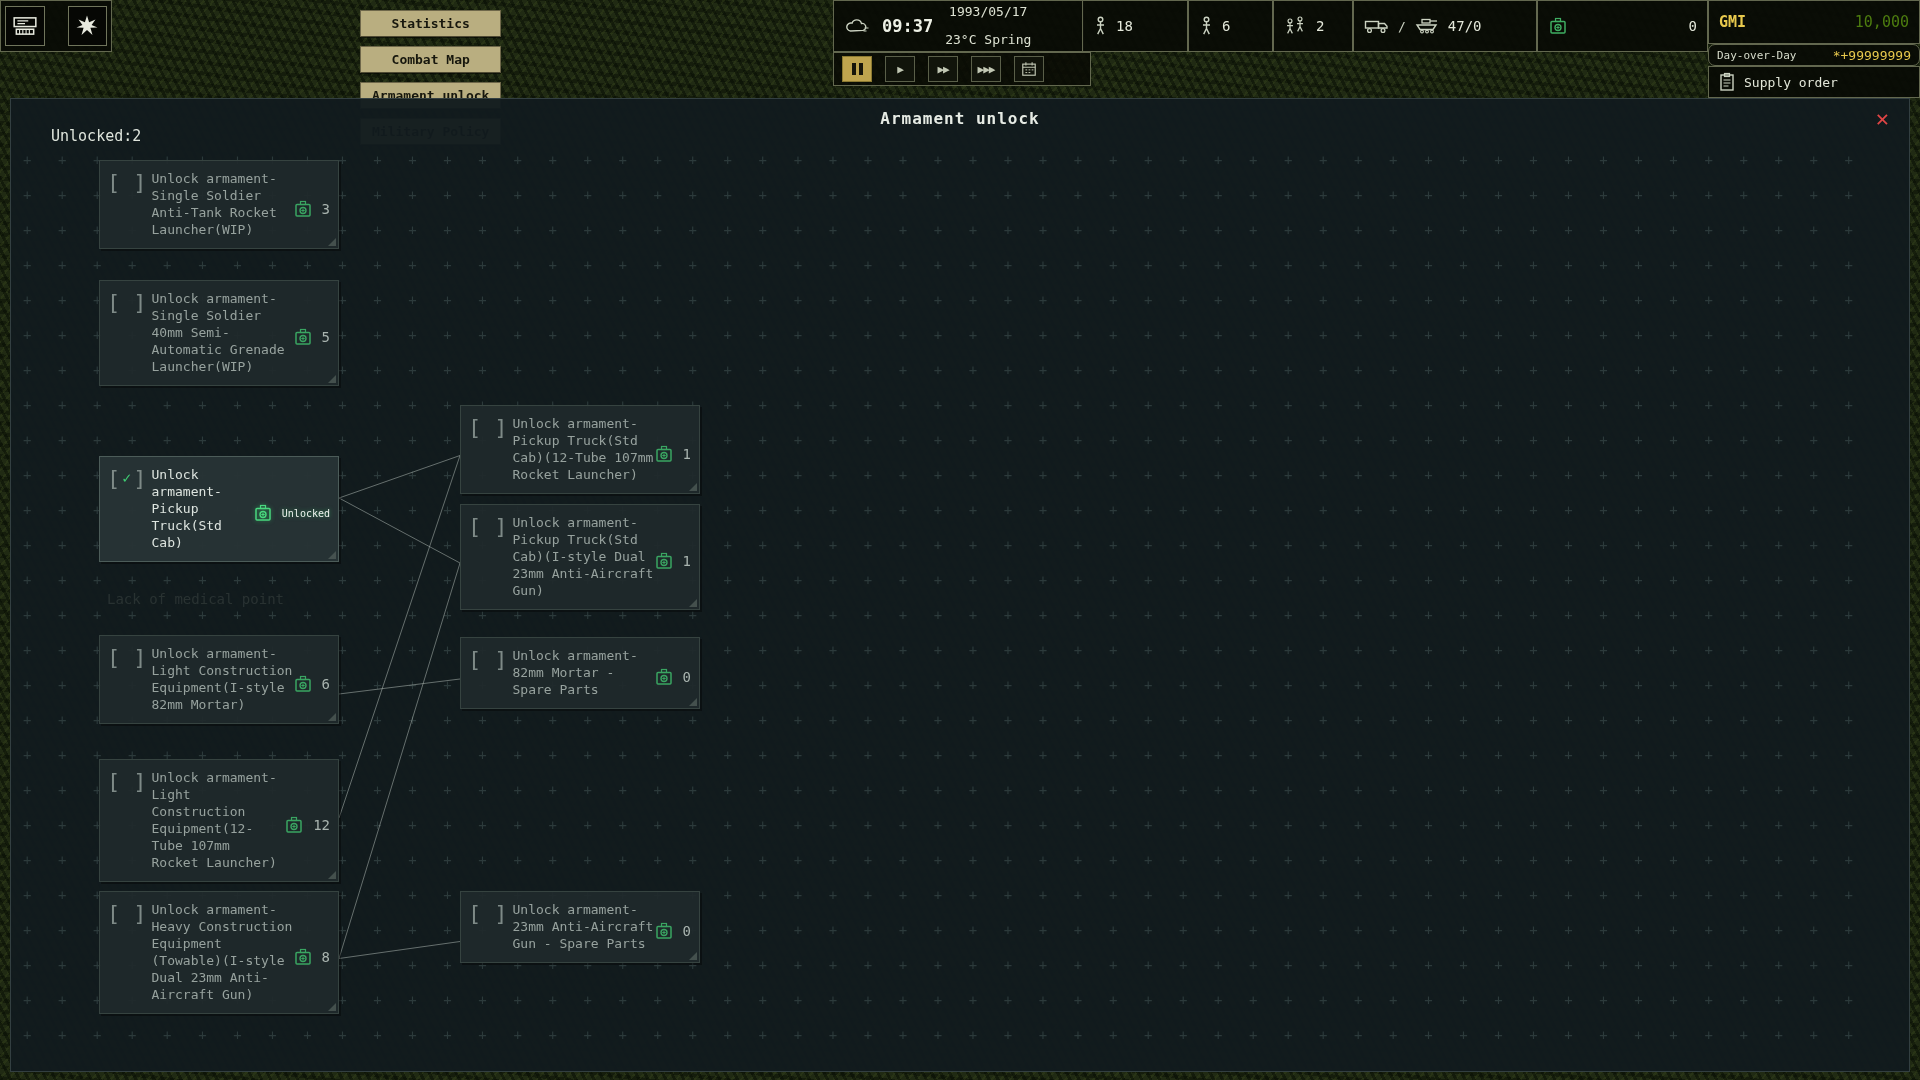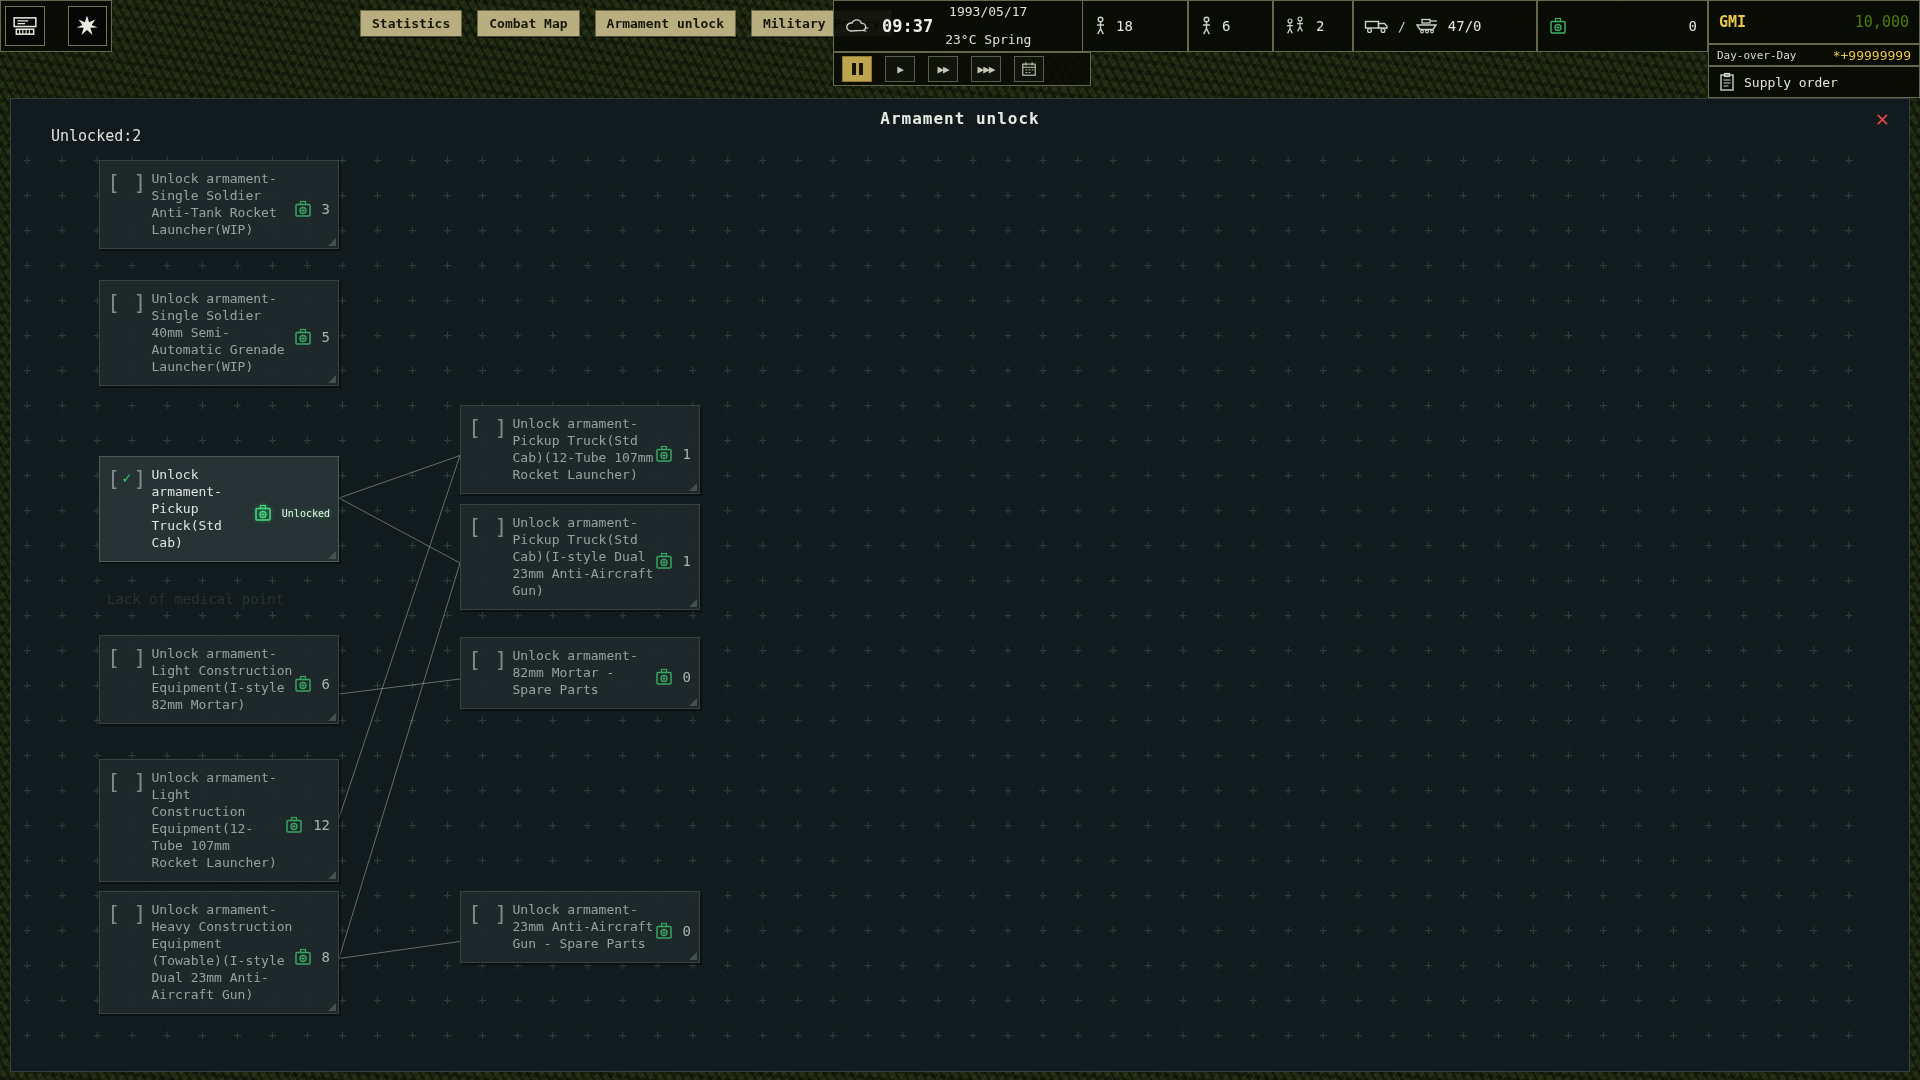--- a/index.html
+++ b/index.html
@@ -130,21 +130,21 @@
         <use href="#i-console"></use>
       </svg>
   </button>
   <button class="icon-btn">
     <svg width="24" height="24">
         <use href="#i-burst"></use>
       </svg>
   </button>
 </div>
 
-<div style="position:absolute;left:360px;top:10px;display:flex;gap:15px;">
+<div style="position:absolute;left:360px;top:10px;display:flex;gap:9px;flex-direction:column;">
   <button class="menu-btn">Statistics</button>
   <button class="menu-btn">Combat Map</button>
   <button class="menu-btn">Armament unlock</button>
   <button class="menu-btn">Military Policy</button>
 </div>
 
 <div class="cell" style="left:833px;top:0;width:251px;height:52px;display:flex;align-items:center;gap:12px;padding:0 10px;">
   <svg width="26" height="18" class="mil-ic">
       <use href="#i-cloud"></use>
     </svg>
@@ -203,21 +203,21 @@
   <svg width="20" height="20" class="crate-green">
       <use href="#i-crate"></use>
     </svg>
   <span class="statv">0</span>
 </div>
 
 <div class="cell" style="left:1708px;top:0;width:212px;height:44px;display:flex;align-items:center;justify-content:space-between;padding:0 10px;">
   <span class="org">GMI</span>
   <span class="bal">10,000</span>
 </div>
-<div class="cell" style="left:1708px;top:44px;width:212px;height:22px;display:flex;align-items:center;justify-content:space-between;padding:0 8px;">
+<div class="cell" style="left:1708px;top:44px;width:212px;height:22px;display:flex;align-items:center;justify-content:space-between;padding:0 8px;border-radius:7px;">
   <span class="dod-label">Day-over-Day</span>
   <span class="dod-val">*+99999999</span>
 </div>
 <div class="cell" style="left:1708px;top:66px;width:212px;height:32px;display:flex;align-items:center;gap:9px;padding:0 10px;cursor:pointer;">
   <svg width="16" height="20" class="mil-ic">
       <use href="#i-clipboard"></use>
     </svg>
   <span class="supply-label">Supply order</span>
 </div>
 

